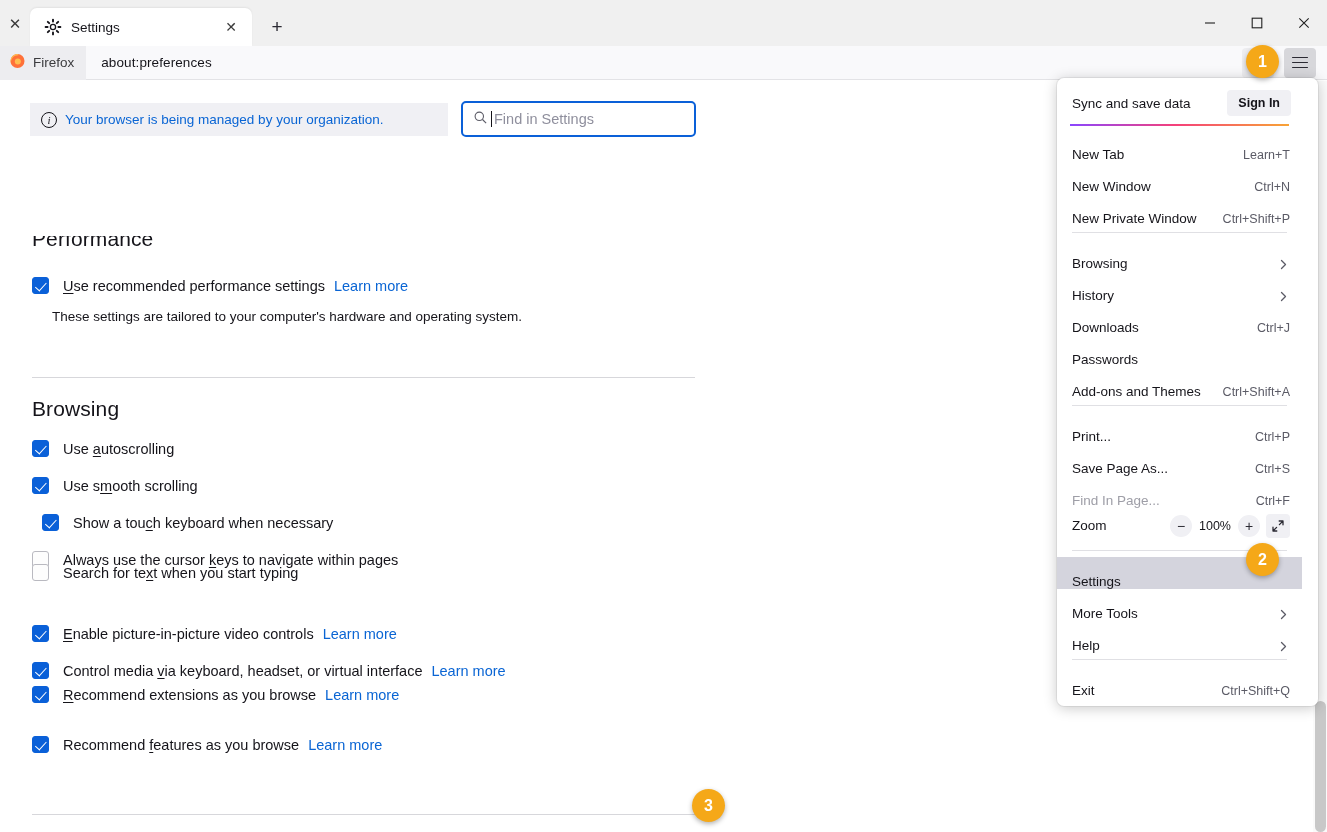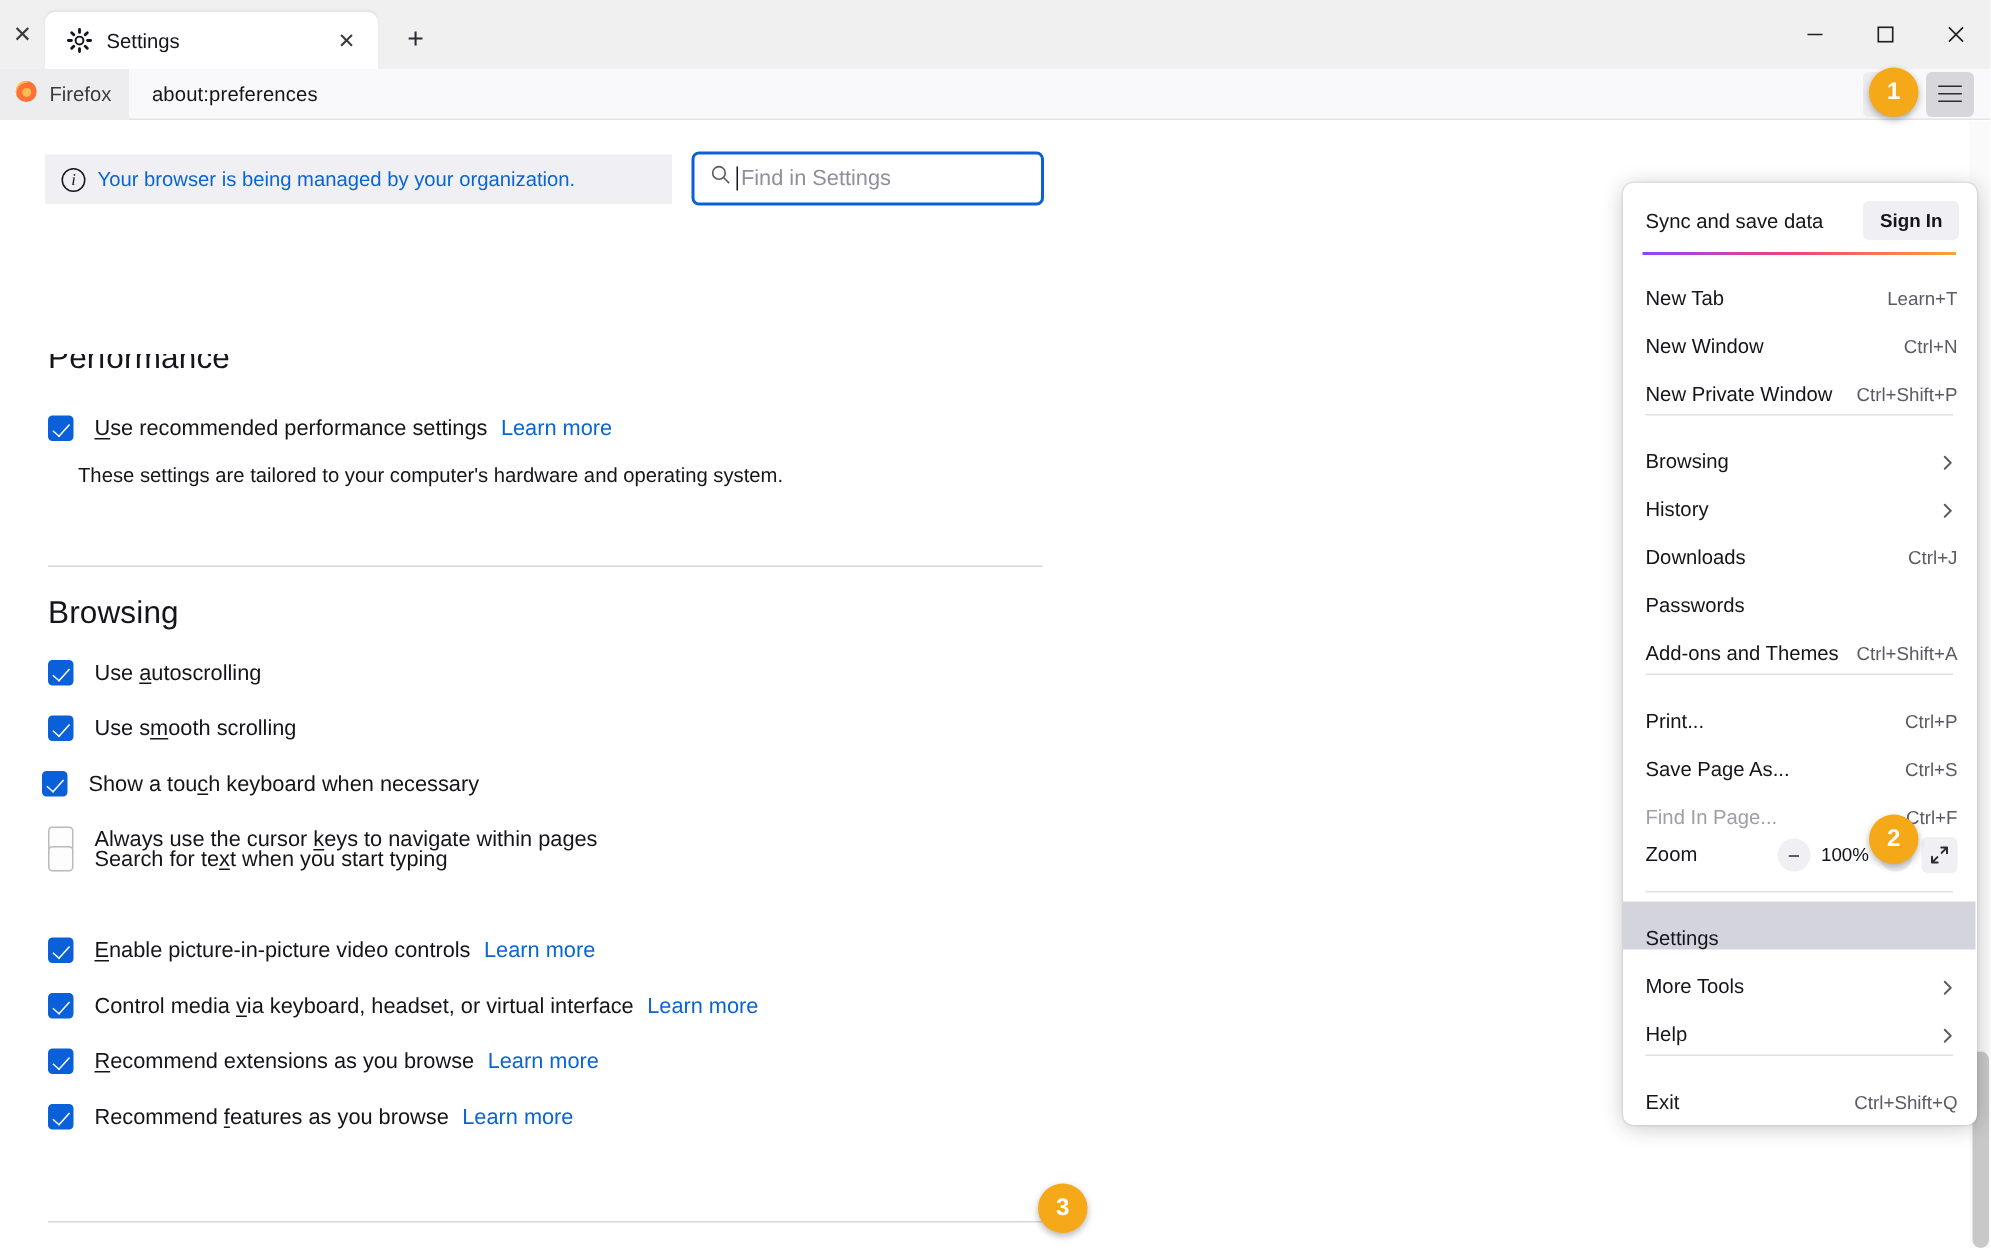--- a/index.html
+++ b/index.html
@@ -150,24 +150,24 @@
     position: absolute; right: 0; top: 81px; width: 14px; height: 751px;
     background: #fafafa;
   }
   .pagescroll .thumb {
     position: absolute; left: 2px; top: 620px; width: 11px; height: 131px;
     background: #c8c8c8; border-radius: 6px;
   }
 
   
   .menu {
-    position: absolute; right: 9px; top: 78px; width: 236px;
+    position: absolute; right: 9px; top: 78px; width: 261px;
     background: #fff; border-radius: 7px;
     box-shadow: 0 2px 14px rgba(0,0,0,.22), 0 0 0 1px rgba(0,0,0,.06);
-    padding: 6px 1px 8px 0; overflow: hidden; margin-top: 44px;
+    padding: 6px 16px 8px 0; overflow: hidden;
   }
   .mi {
     height: 32px; display: flex; align-items: flex-end;
     padding: 0 12px 0 15px; position: relative;
   }
   .mi .lbl { font-size: 13.5px; color: #15141a; }
   .mi .acc { margin-left: auto; font-size: 12.5px; color: #5b5b66; }
   .mi .chev { margin-left: auto; color: #5b5b66; display: flex; }
   .mi.dim .lbl { color: #9e9ea7; }
   .mi.sel { background: #d4d4dd; }
@@ -327,21 +327,21 @@
     </div>
 
     <div class="row" style="position:absolute;left:32px;top:359px;">
       <span class="cb on"></span>
       <span class="cb-label">Use <u>a</u>utoscrolling</span>
     </div>
     <div class="row" style="position:absolute;left:32px;top:396px;align-items:flex-end;">
       <span class="cb on"></span>
       <span class="cb-label">Use s<u>m</u>ooth scrolling</span>
     </div>
-    <div class="row" style="position:absolute;left:28px;top:433px;">
+    <div class="row" style="position:absolute;left:42px;top:433px;">
       <span class="cb on"></span>
       <span class="cb-label">Show a tou<u>c</u>h keyboard when necessary</span>
     </div>
     <div class="row" style="position:absolute;left:32px;top:470px;">
       <span class="cb off"></span>
       <span class="cb-label">Always use the cursor <u>k</u>eys to navigate within pages</span>
     </div>
     <div class="row" style="position:absolute;left:32px;top:483px;">
       <span class="cb off"></span>
       <span class="cb-label">Search for te<u>x</u>t when you start typing</span>
@@ -349,21 +349,21 @@
     <div class="row" style="position:absolute;left:32px;top:544px;">
       <span class="cb on"></span>
       <span class="cb-label"><u>E</u>nable picture-in-picture video controls</span>
       <span class="lm">Learn more</span>
     </div>
     <div class="row" style="position:absolute;left:32px;top:581px;">
       <span class="cb on"></span>
       <span class="cb-label">Control media <u>v</u>ia keyboard, headset, or virtual interface</span>
       <span class="lm">Learn more</span>
     </div>
-    <div class="row" style="position:absolute;left:32px;top:618px;text-align:right;">
+    <div class="row" style="position:absolute;left:32px;top:605px;text-align:right;">
       <span class="cb on"></span>
       <span class="cb-label"><u>R</u>ecommend extensions as you browse</span>
       <span class="lm">Learn more</span>
     </div>
     <div class="row" style="position:absolute;left:32px;top:655px;">
       <span class="cb on"></span>
       <span class="cb-label">Recommend <u>f</u>eatures as you browse</span>
       <span class="lm">Learn more</span>
     </div>
 

